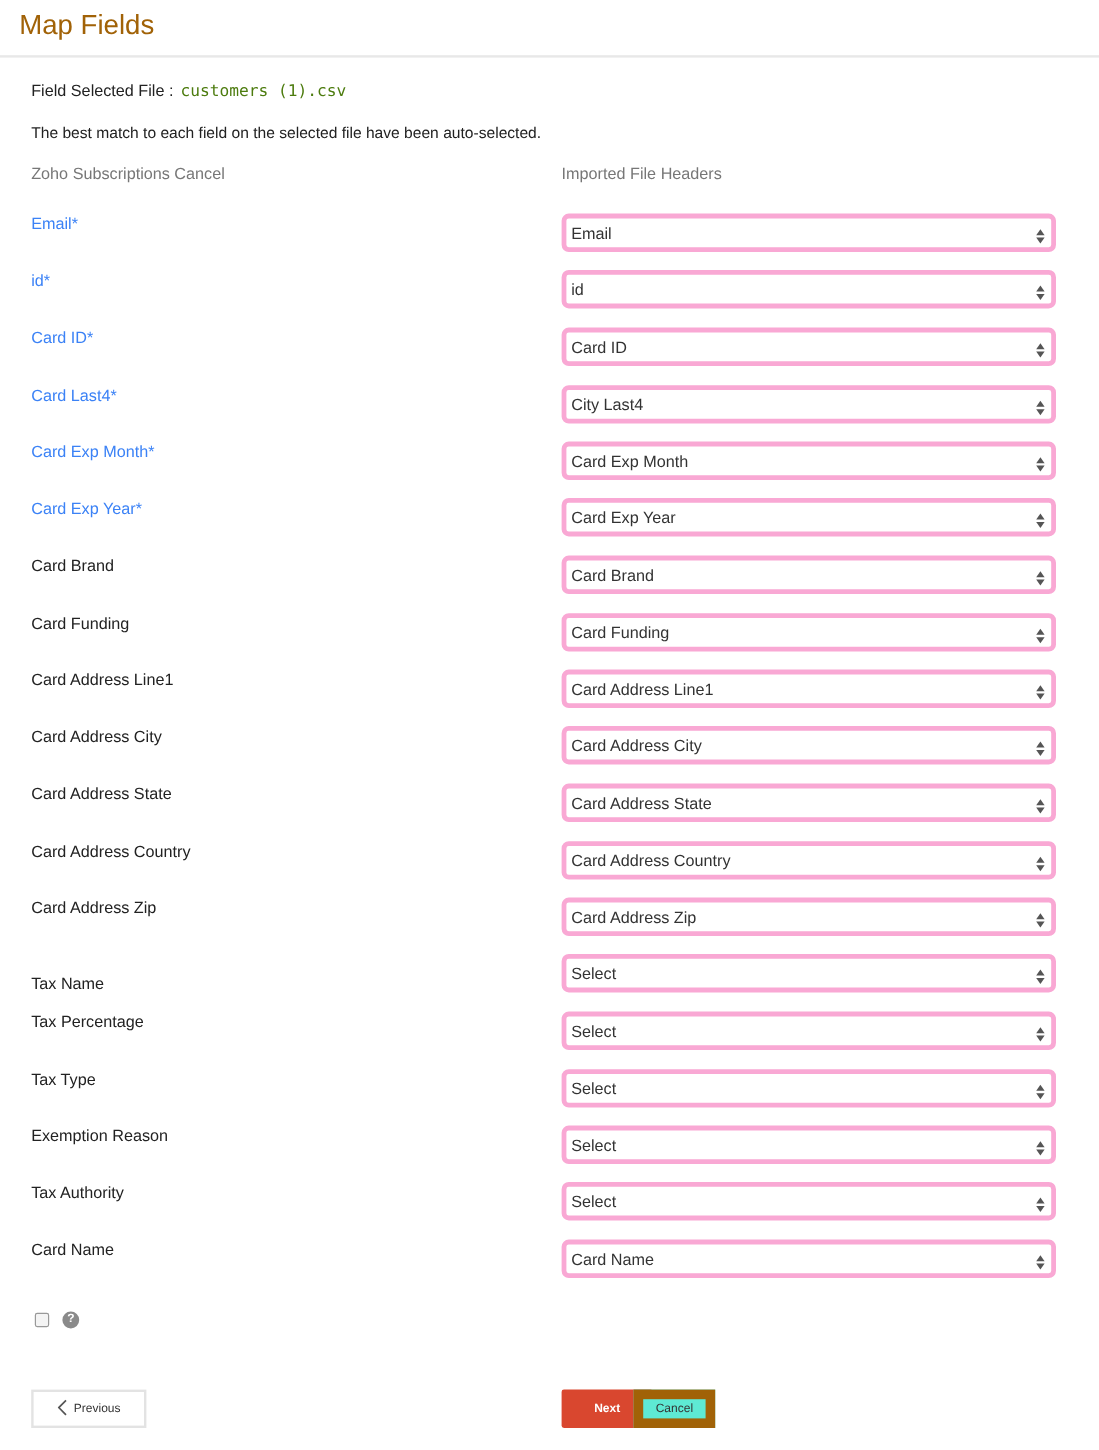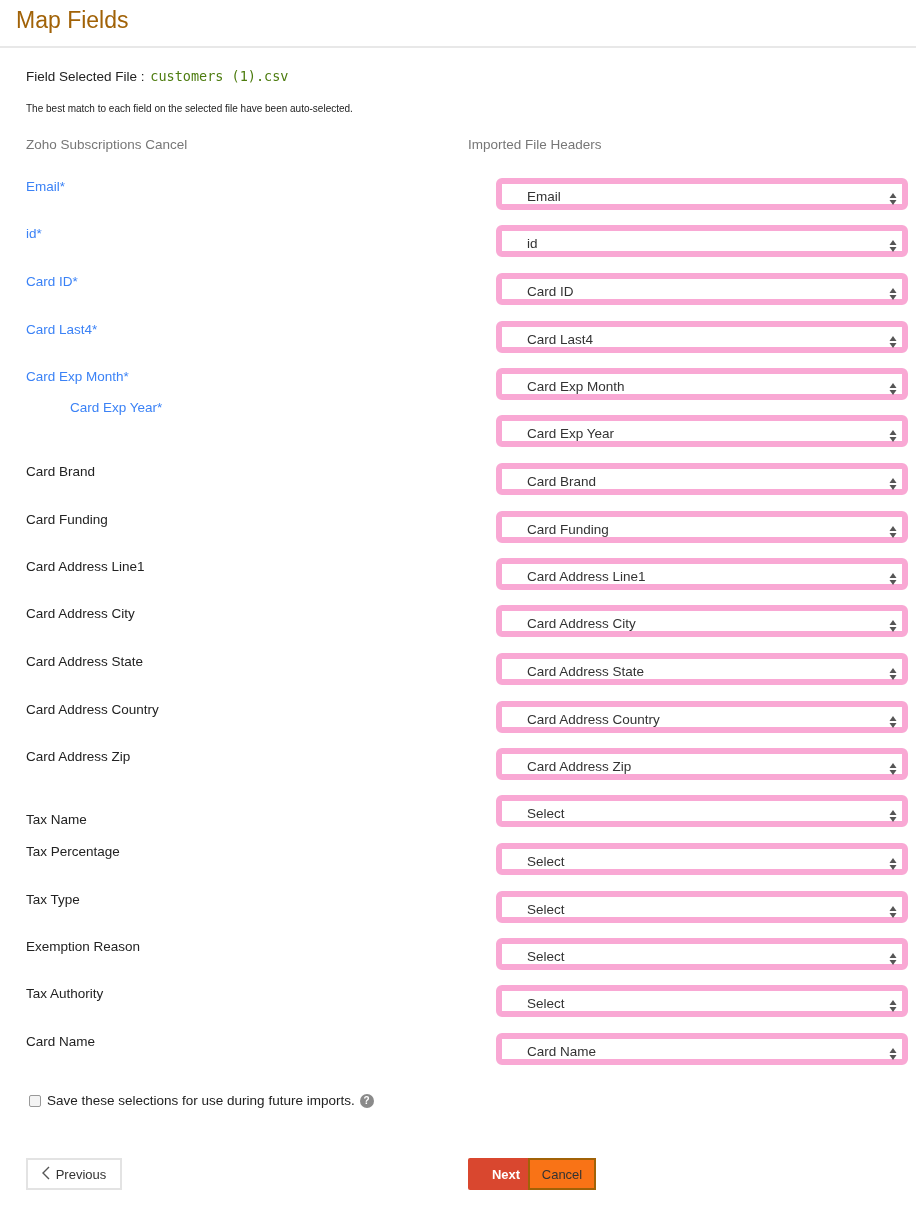--- a/index.html
+++ b/index.html
@@ -13,50 +13,49 @@
     position: absolute; left: 0; top: 0; width: 916px; height: 48px;
     border-bottom: 2px solid #e8e8e8;
   }
   .page-title {
     position: absolute; left: 16px; top: 7px; font-size: 23px; color: #a16207; font-weight: normal;
   }
   .file-line { position: absolute; left: 26px; top: 68px; font-size: 13.5px; color: #222; }
   .file-name {
     font-family: "DejaVu Sans Mono", monospace; color: #4d7c0f; font-size: 13.5px; margin-left: 2px;
   }
-  .info-line { position: absolute; left: 26px; top: 103px; font-size: 10px; color: #222; }
+  .info-line { position: absolute; left: 26px; top: 103px; font-size: 13px; color: #222; }
   .col-head { position: absolute; top: 137px; font-size: 13.5px; color: #777; }
   .field-label { position: absolute; left: 26px; font-size: 13.5px; color: #222; }
   .field-label.req { color: #3b82f6; }
   .select {
     position: absolute; left: 468px; width: 412px; height: 32px;
-    border: 6px solid #f9a8d4; border-radius: 6px; background: #fff;
-    font-size: 13.5px; color: #333; padding: 5px 0 0 25px;
+    border: 4px solid #f9a8d4; border-radius: 6px; background: #fff;
+    font-size: 13.5px; color: #333; padding: 5px 0 0 4px;
     cursor: pointer;
-    margin-left: 28px;
   }
   .select .arrows {
     position: absolute; right: 5px; top: 8px; width: 8px; height: 14px;
   }
   .checkbox-row { position: absolute; left: 29px; top: 1093px; font-size: 13.5px; color: #222; display: flex; align-items: center; }
   .checkbox {
     width: 12px; height: 12px; border: 1px solid #999; border-radius: 2px; background: #f4f4f4;
     display: inline-block; margin-right: 6px;
   }
   .help-icon {
     display: inline-block; width: 14px; height: 14px; border-radius: 50%; background: #8a8a8a;
     color: #fff; font-size: 10px; font-weight: bold; text-align: center; line-height: 14px; margin-left: 5px;
   }
   .btn {
-    position: absolute; height: 32px; font-size: 13px; display: flex; align-items: center; justify-content: center;
+    position: absolute; height: 32px; font-size: 10px; display: flex; align-items: center; justify-content: center;
     cursor: pointer;
   }
   .btn-prev { left: 26px; top: 1158px; width: 96px; border: 2px solid #e3e3e3; background: #fff; color: #333; }
   .btn-next { left: 468px; top: 1158px; width: 76px; background: #d9472f; color: #fff; border-radius: 2px; font-weight: bold; }
-  .btn-cancel { left: 528px; top: 1158px; width: 68px; border: 2px solid #a16207; background: #f97316; color: #333; }
+  .btn-cancel { left: 528px; top: 1158px; width: 68px; border: 8px solid #a16207; background: #5eead4; color: #333; }
   .chev { margin-right: 6px; display: inline-block; }
 </style>
 </head>
 <body>
 
 <div class="header">
   <div class="page-title">Map Fields</div>
 </div>
 
 <div class="file-line">
@@ -78,30 +77,30 @@
     <div class="select" style="top: 225px;"><span>id</span><span class="arrows"><svg width="8" height="14" viewBox="0 0 8 14">
           <path d="M4 1 L7.5 6 L0.5 6 Z" fill="#555"></path>
           <path d="M4 13 L7.5 8 L0.5 8 Z" fill="#555"></path>
         </svg></span></div>
     <div class="field-label req" style="top: 274px;">Card ID*</div>
     <div class="select" style="top: 273px;"><span>Card ID</span><span class="arrows"><svg width="8" height="14" viewBox="0 0 8 14">
           <path d="M4 1 L7.5 6 L0.5 6 Z" fill="#555"></path>
           <path d="M4 13 L7.5 8 L0.5 8 Z" fill="#555"></path>
         </svg></span></div>
     <div class="field-label req" style="top: 322px;">Card Last4*</div>
-    <div class="select" style="top: 321px;"><span>Card Last4</span><span class="arrows"><svg width="8" height="14" viewBox="0 0 8 14">
+    <div class="select" style="top: 321px;"><span>City Last4</span><span class="arrows"><svg width="8" height="14" viewBox="0 0 8 14">
           <path d="M4 1 L7.5 6 L0.5 6 Z" fill="#555"></path>
           <path d="M4 13 L7.5 8 L0.5 8 Z" fill="#555"></path>
         </svg></span></div>
     <div class="field-label req" style="top: 369px;">Card Exp Month*</div>
     <div class="select" style="top: 368px;"><span>Card Exp Month</span><span class="arrows"><svg width="8" height="14" viewBox="0 0 8 14">
           <path d="M4 1 L7.5 6 L0.5 6 Z" fill="#555"></path>
           <path d="M4 13 L7.5 8 L0.5 8 Z" fill="#555"></path>
         </svg></span></div>
-    <div class="field-label req" style="top: 400px; margin-left: 44px;">Card Exp Year*</div>
+    <div class="field-label req" style="top: 416px;">Card Exp Year*</div>
     <div class="select" style="top: 415px;"><span>Card Exp Year</span><span class="arrows"><svg width="8" height="14" viewBox="0 0 8 14">
           <path d="M4 1 L7.5 6 L0.5 6 Z" fill="#555"></path>
           <path d="M4 13 L7.5 8 L0.5 8 Z" fill="#555"></path>
         </svg></span></div>
     <div class="field-label" style="top: 464px;">Card Brand</div>
     <div class="select" style="top: 463px;"><span>Card Brand</span><span class="arrows"><svg width="8" height="14" viewBox="0 0 8 14">
           <path d="M4 1 L7.5 6 L0.5 6 Z" fill="#555"></path>
           <path d="M4 13 L7.5 8 L0.5 8 Z" fill="#555"></path>
         </svg></span></div>
     <div class="field-label" style="top: 512px;">Card Funding</div>
@@ -161,21 +160,20 @@
         </svg></span></div>
     <div class="field-label" style="top: 1034px;">Card Name</div>
     <div class="select" style="top: 1033px;"><span>Card Name</span><span class="arrows"><svg width="8" height="14" viewBox="0 0 8 14">
           <path d="M4 1 L7.5 6 L0.5 6 Z" fill="#555"></path>
           <path d="M4 13 L7.5 8 L0.5 8 Z" fill="#555"></path>
         </svg></span></div>
   </div>
 
 <div class="checkbox-row">
   <span class="checkbox"></span>
-  <span>Save these selections for use during future imports.</span>
   <span class="help-icon">?</span>
 </div>
 
 <div class="btn btn-prev">
   <span class="chev">
     <svg width="8" height="14" viewBox="0 0 8 14">
         <path d="M7 1 L1 7 L7 13" fill="none" stroke="#555" stroke-width="1.4"></path>
       </svg>
   </span>
   <span>Previous</span>

